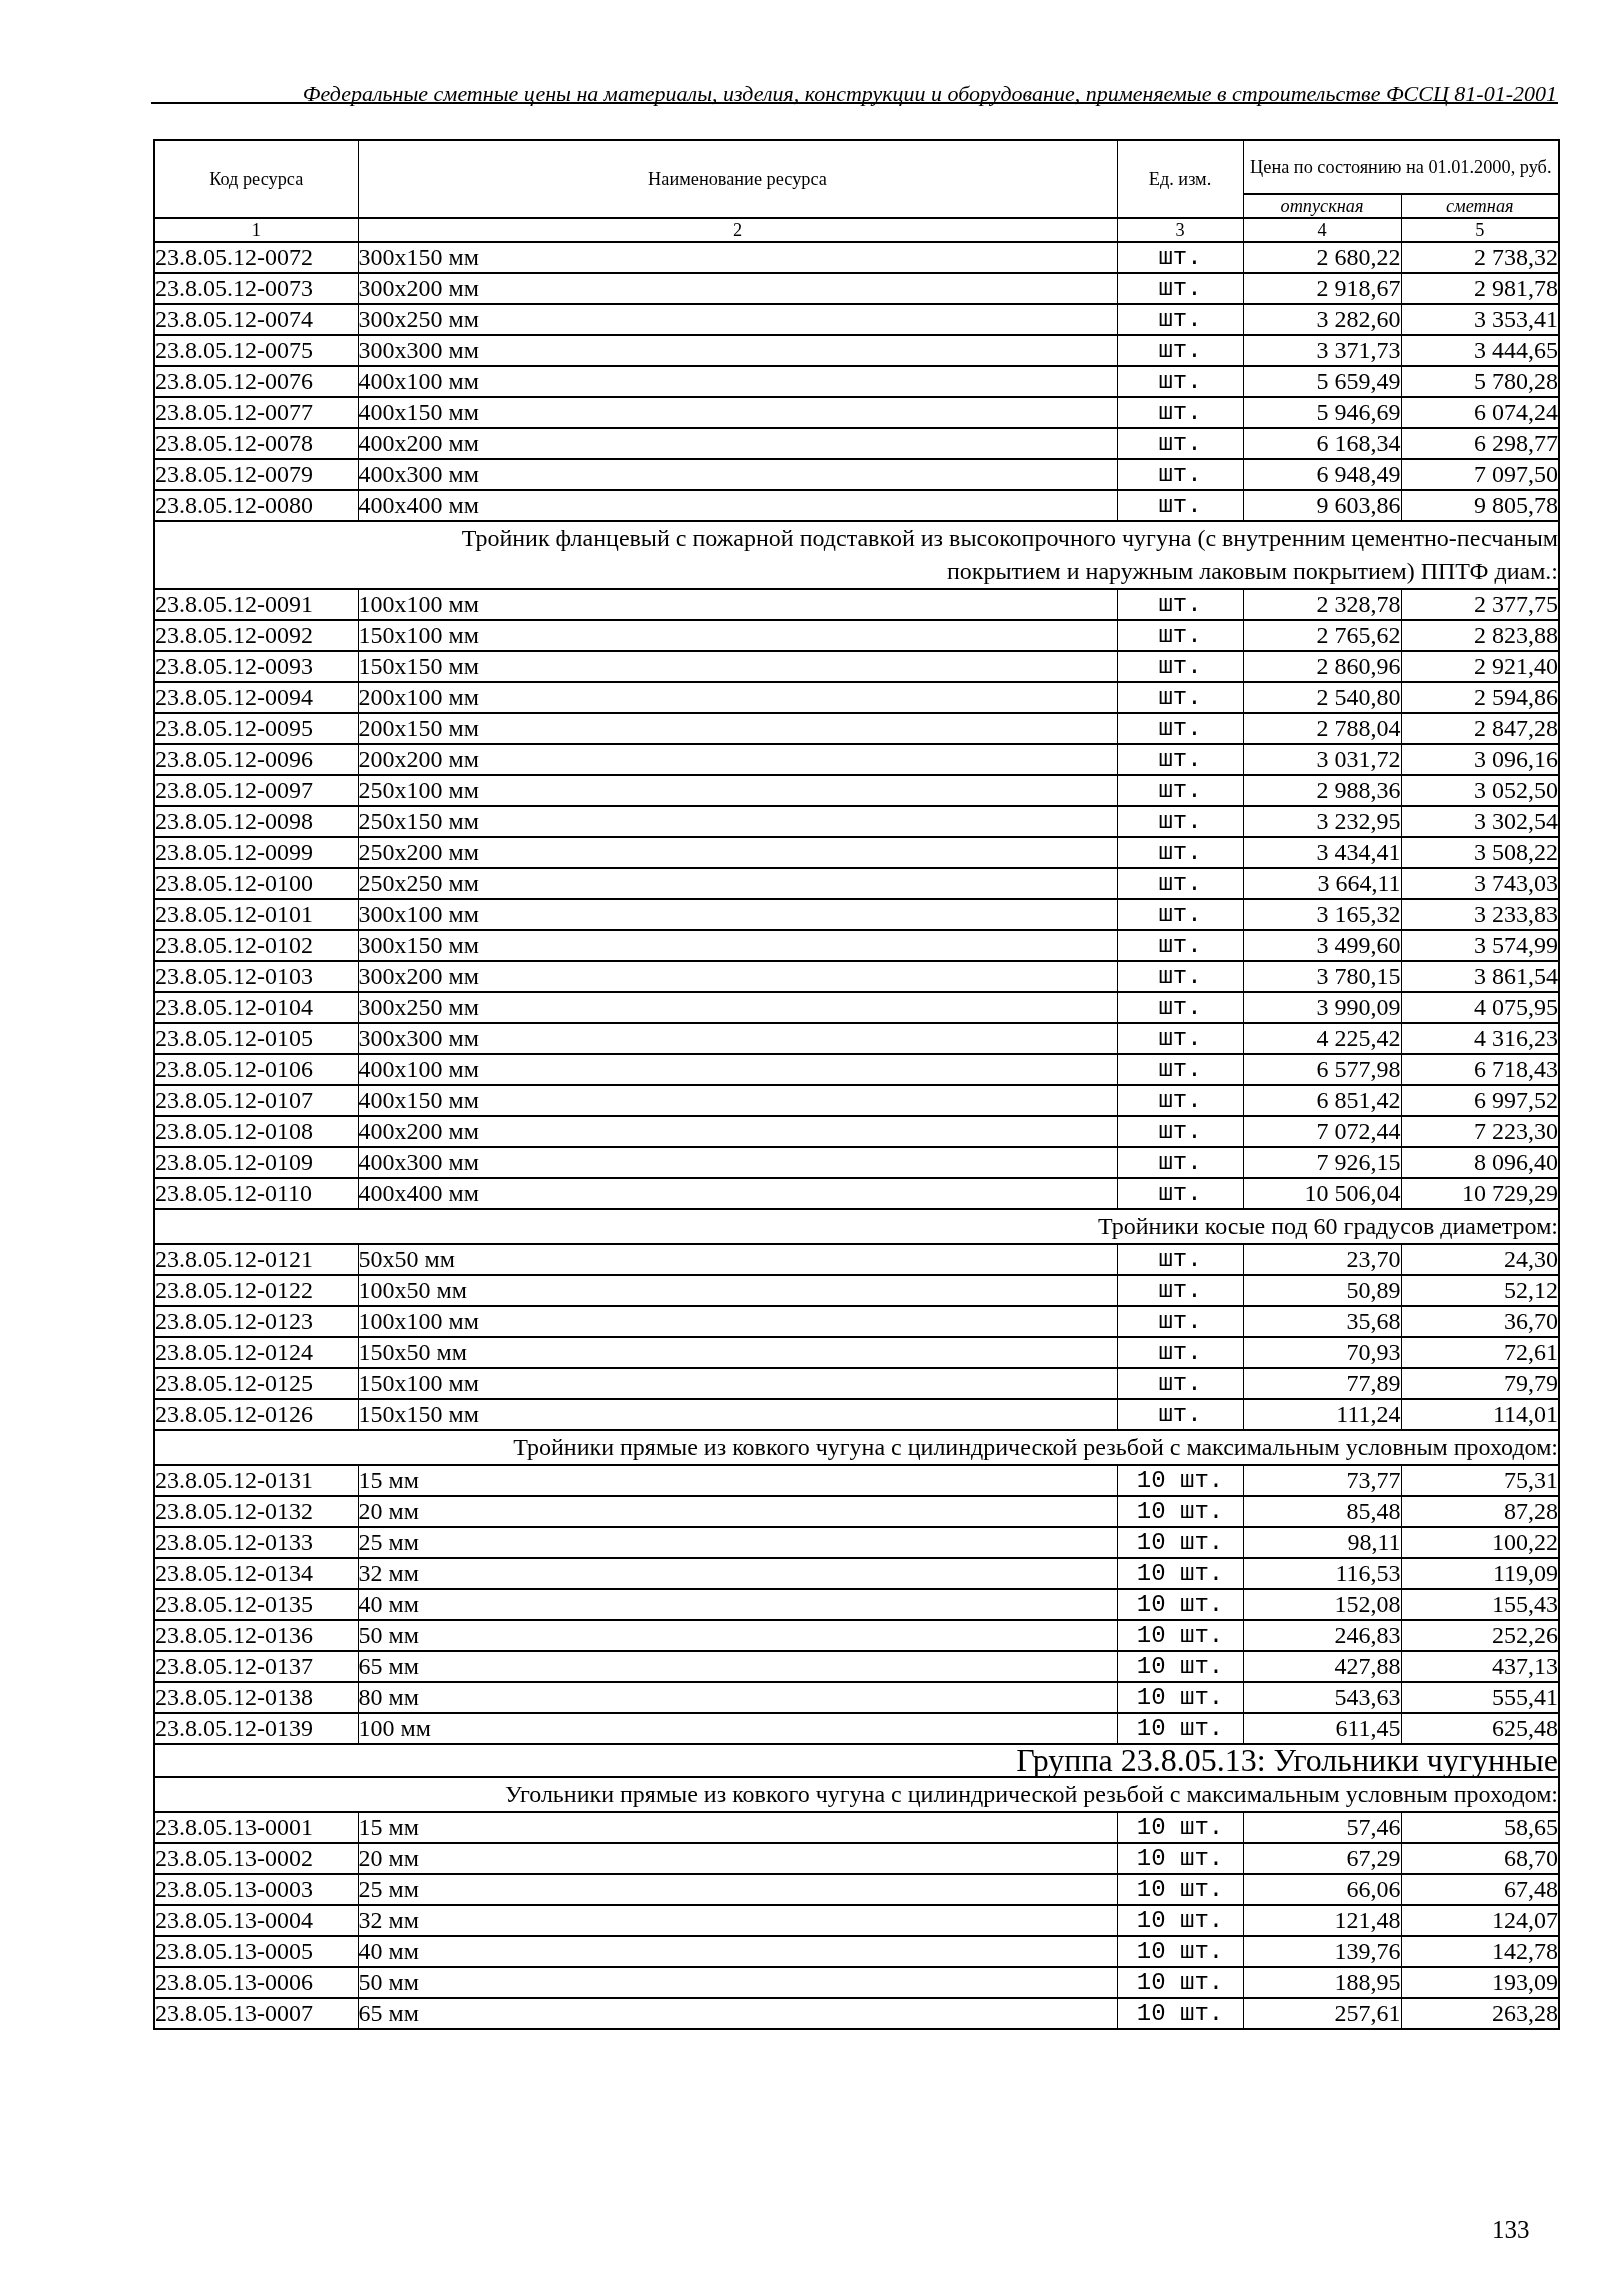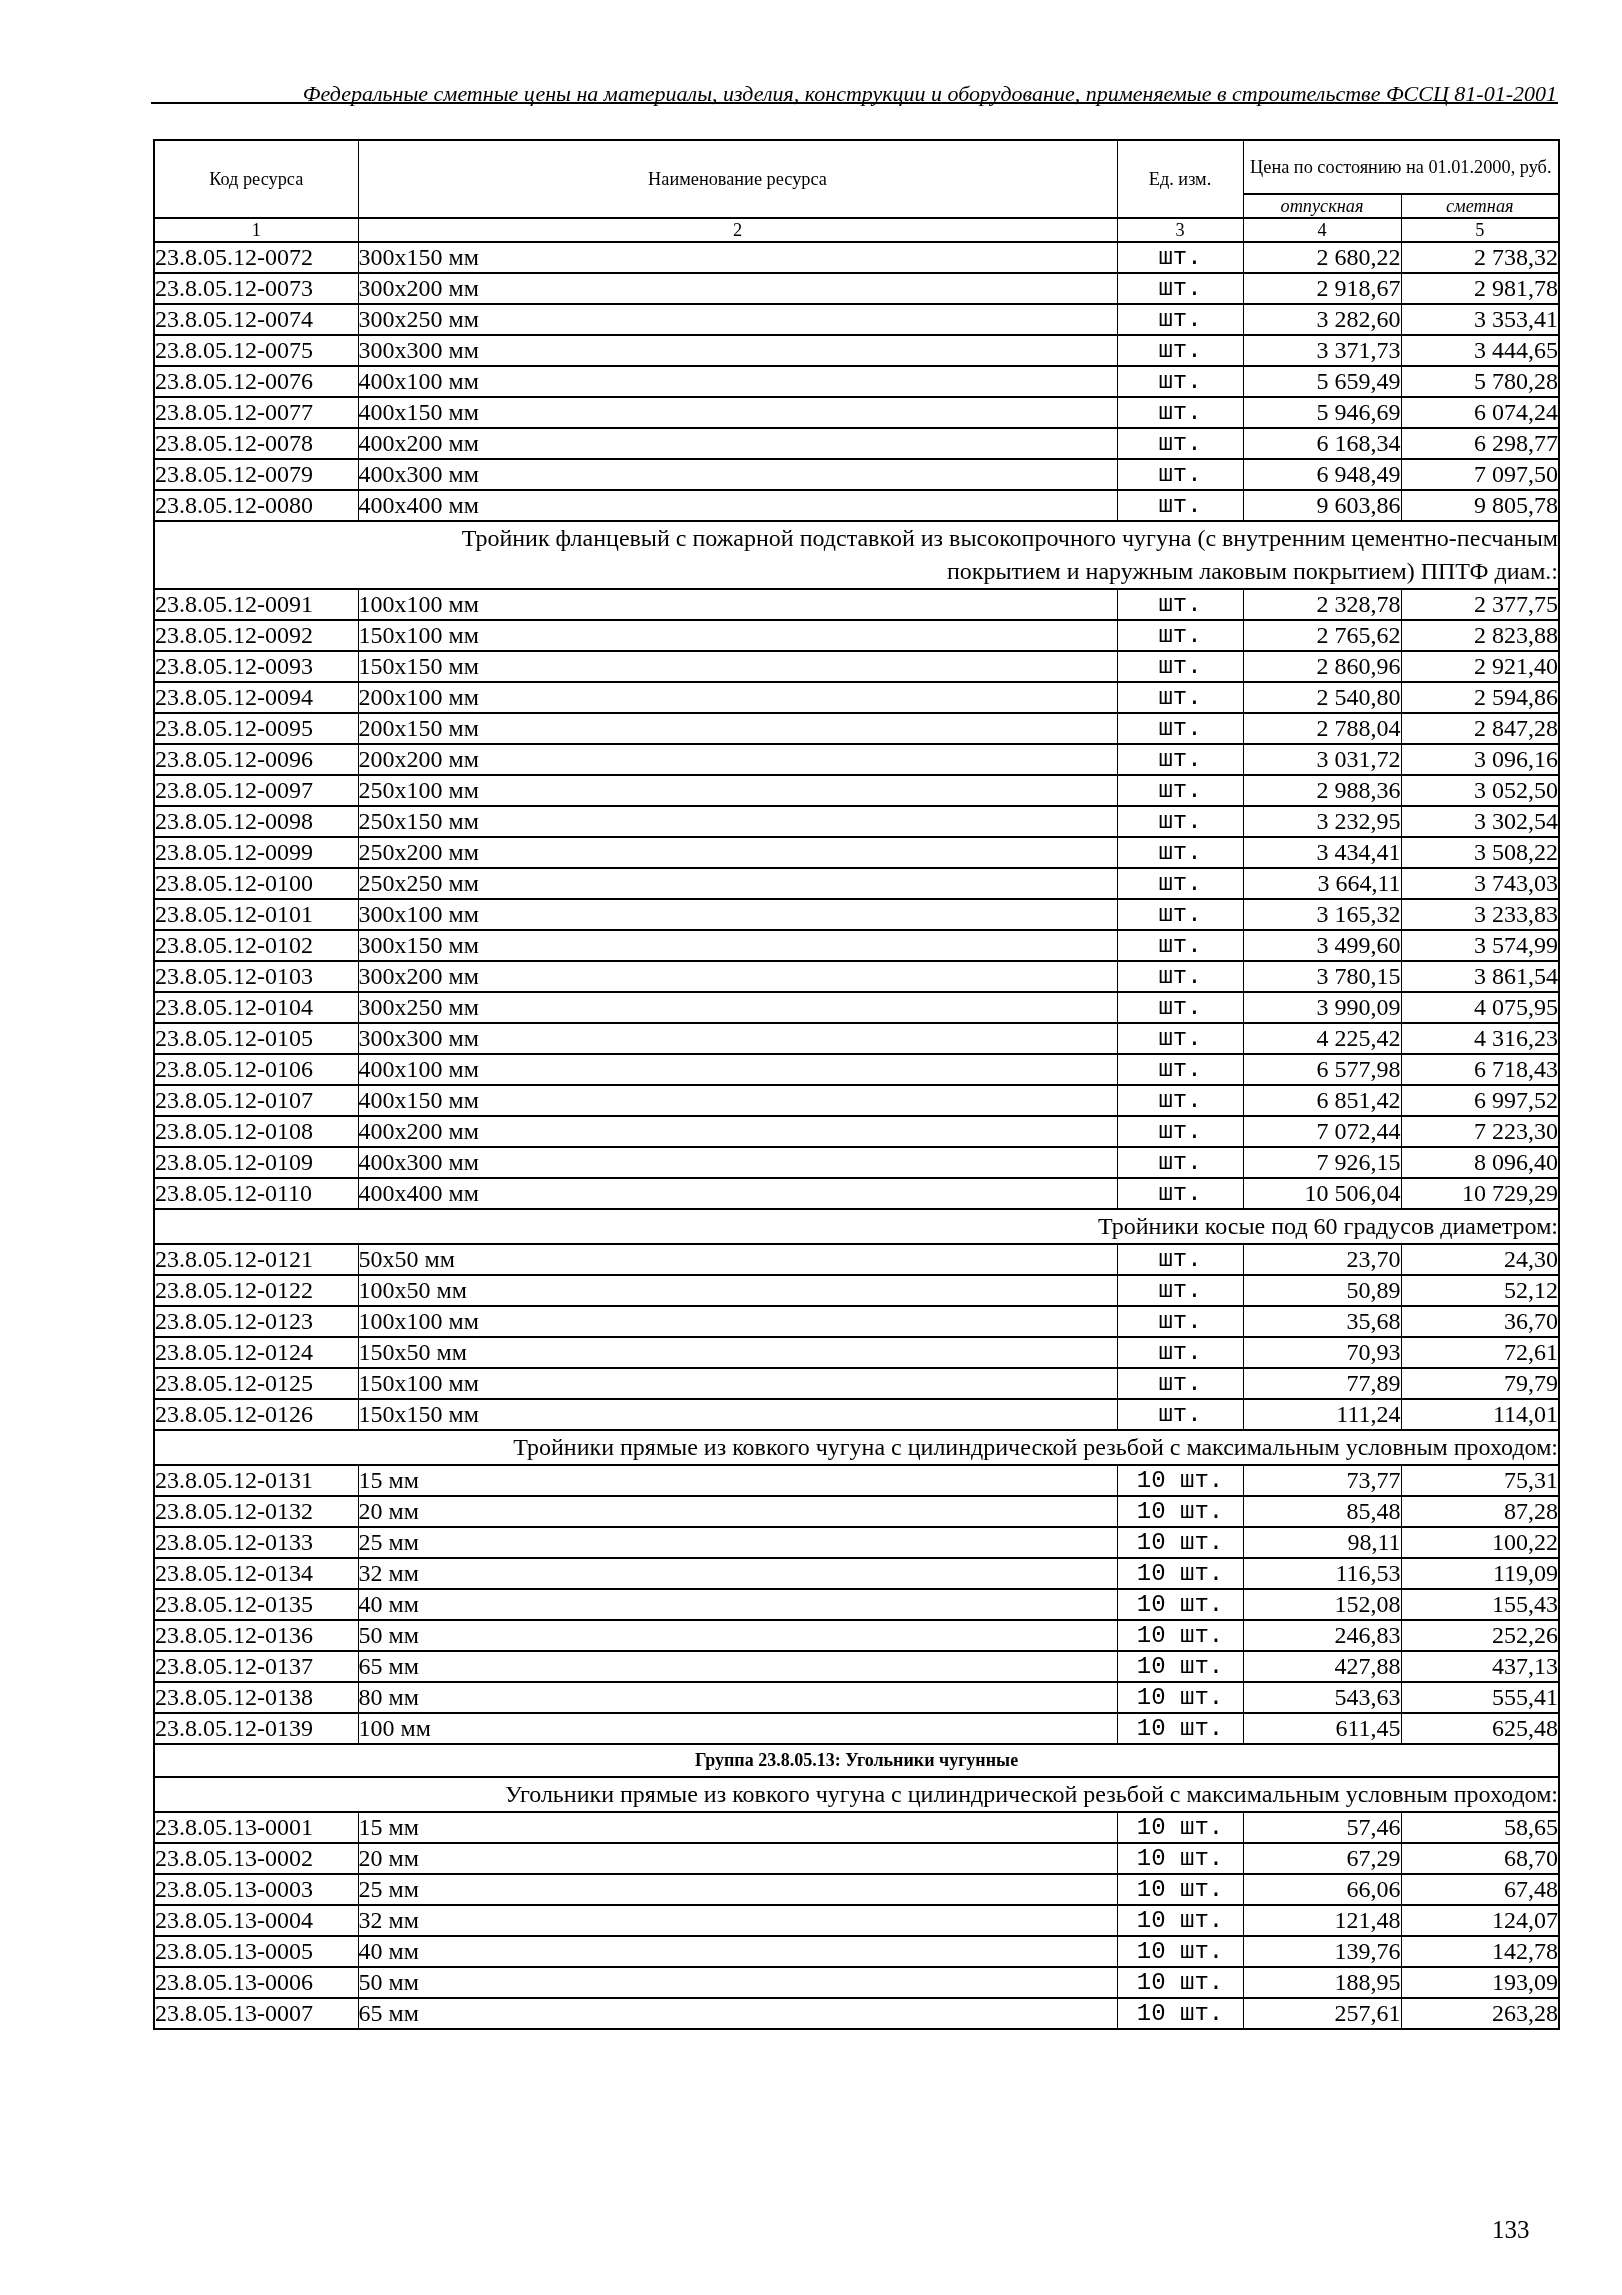--- a/index.html
+++ b/index.html
@@ -16,21 +16,21 @@
   .hdr th { font-size:18.3px; line-height:22px; text-align:center; vertical-align:middle; }
   .hdr-top th.tall { height:52px; }
   .hdr-sub th { height:22px;font-style:italic; }
   .colnums td { font-size:18.3px; text-align:center; height:22px; line-height:22px; }
   tr.row td { height:29px; font-size:24px; line-height:29px; white-space:nowrap; overflow:hidden; }
   td.code { padding-left:3.9px; text-align:left; }
   td.name { padding-left:39px; text-align:left; }
   td.unit { text-align:center;font-family:Liberation Mono, monospace; }
   td.num { text-align:right; padding-right:5.2px; }
   tr.section td { font-size:24px; line-height:33px; padding-left:204px; text-align:right; border-left:2px solid #000; border-right:2px solid #000; }
-  tr.group td { font-size:18px; font-weight:bold; text-align:center; line-height:31px; height:31px; }
+  tr.group td { font-size:32px; font-weight:normal; text-align:right; line-height:31px; height:31px; }
   .page-number { position:absolute; left:1492px; top:2215px; font-size:25px; line-height:29px; width:65px; }
   table.price { border:2px solid #000; }
 </style>
 </head>
 <body>
 
 <div class="running-header">Федеральные сметные цены на материалы, изделия, конструкции и оборудование, применяемые в строительстве ФССЦ 81-01-2001</div>
 <div class="header-rule"></div>
 
 <table class="price">

